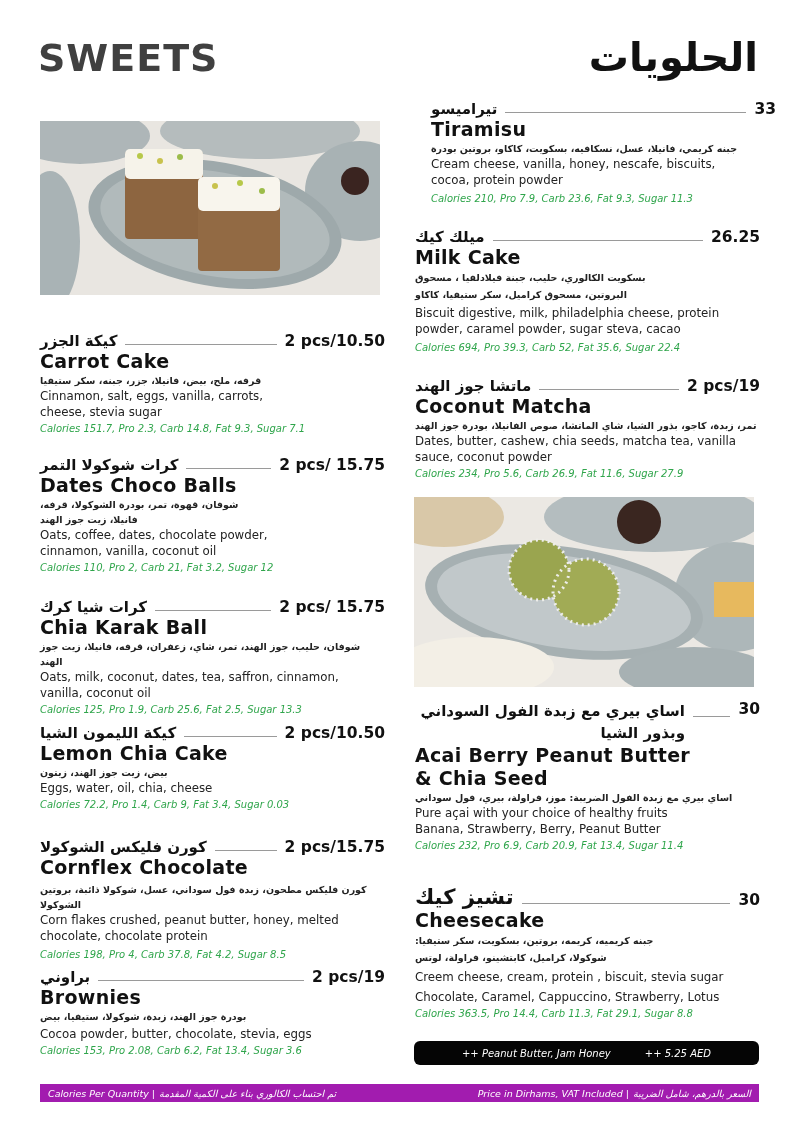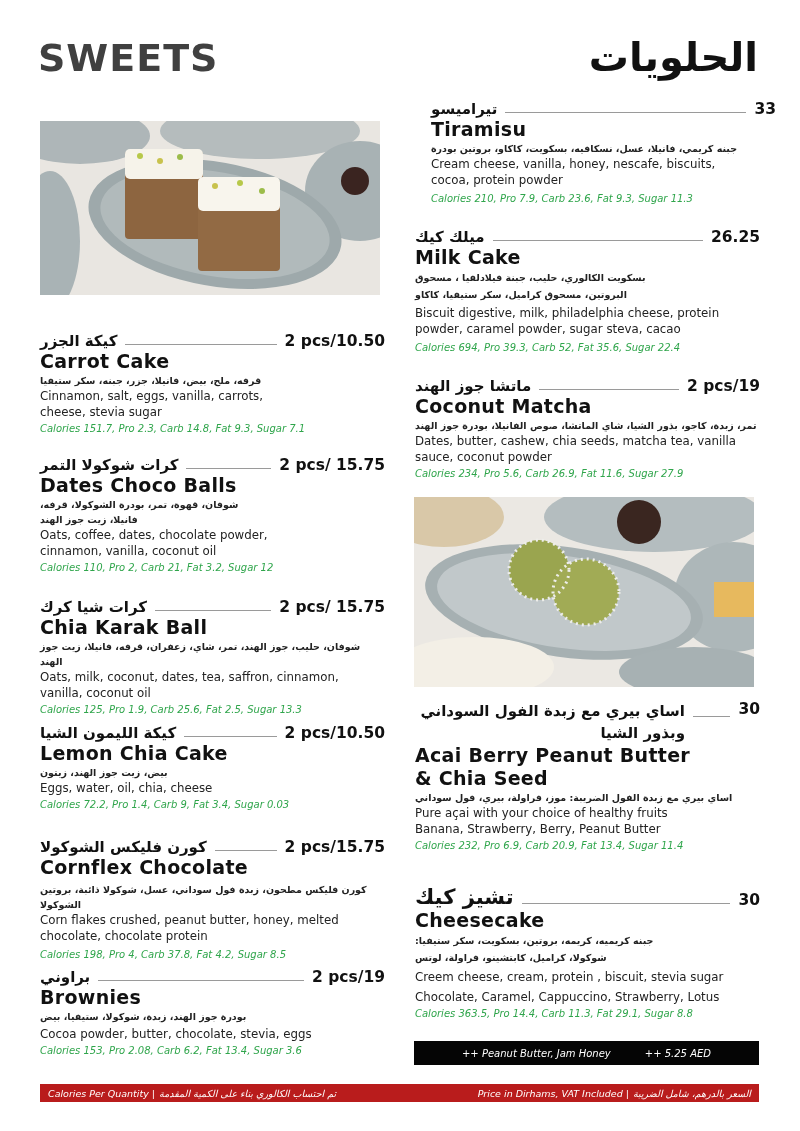--- a/index.html
+++ b/index.html
@@ -18,23 +18,23 @@
     .item-ar { font-size: 15px; font-weight: bold; direction: rtl; white-space: nowrap; color: #111; }
     .item-line { flex: 1; border-bottom: 1px solid #9a9a9a; margin: 0 8px 5px 8px; }
     .item-price { font-size: 15.5px; font-weight: bold; white-space: nowrap; color: #111; }
     .item-en { font-size: 19px; font-weight: bold; color: #111; line-height: 23px; letter-spacing: 0.3px; }
     .item-ar-desc { font-size: 9.5px; font-weight: bold; direction: rtl; text-align: right; line-height: 15px; color: #222; }
     .item-desc { font-size: 11.8px; color: #222; line-height: 16px; }
     .item-nut { font-size: 10px; font-style: italic; color: #2fa54b; line-height: 16px; margin-top: 1px; }
 
     .ar-block { display: block; width: 100%; text-align: left; direction: rtl; unicode-bidi: plaintext; }
 
-    .addon-bar { position: absolute; left: 414px; top: 1041px; width: 345px; height: 24px; background: #050505; color: #fff; display: flex; align-items: center; justify-content: center; gap: 34px; font-size: 10px; font-style: italic; }
-
-    .footer-bar { position: absolute; left: 40px; top: 1084px; width: 719px; height: 18px; background: #b91c1c; color: #fff; display: flex; align-items: center; justify-content: space-between; padding: 0 8px; font-size: 9.5px; font-style: italic; }
+    .addon-bar { position: absolute; left: 414px; top: 1041px; width: 345px; height: 24px; background: #050505; color: #fff; display: flex; align-items: center; justify-content: center; gap: 34px; font-size: 10px; font-style: italic; border-radius: 6px; }
+
+    .footer-bar { position: absolute; left: 40px; top: 1084px; width: 719px; height: 18px; background: #a21caf; color: #fff; display: flex; align-items: center; justify-content: space-between; padding: 0 8px; font-size: 9.5px; font-style: italic; }
     .footer-bar .seg { display: flex; gap: 4px; align-items: center; }
   </style>
 </head>
 <body>
 
 <div class="title-en">SWEETS</div>
 <div class="title-ar">الحلويات</div>
 
 <div class="photo photo-carrot">
   <svg width="340" height="174" viewBox="0 0 340 174">

